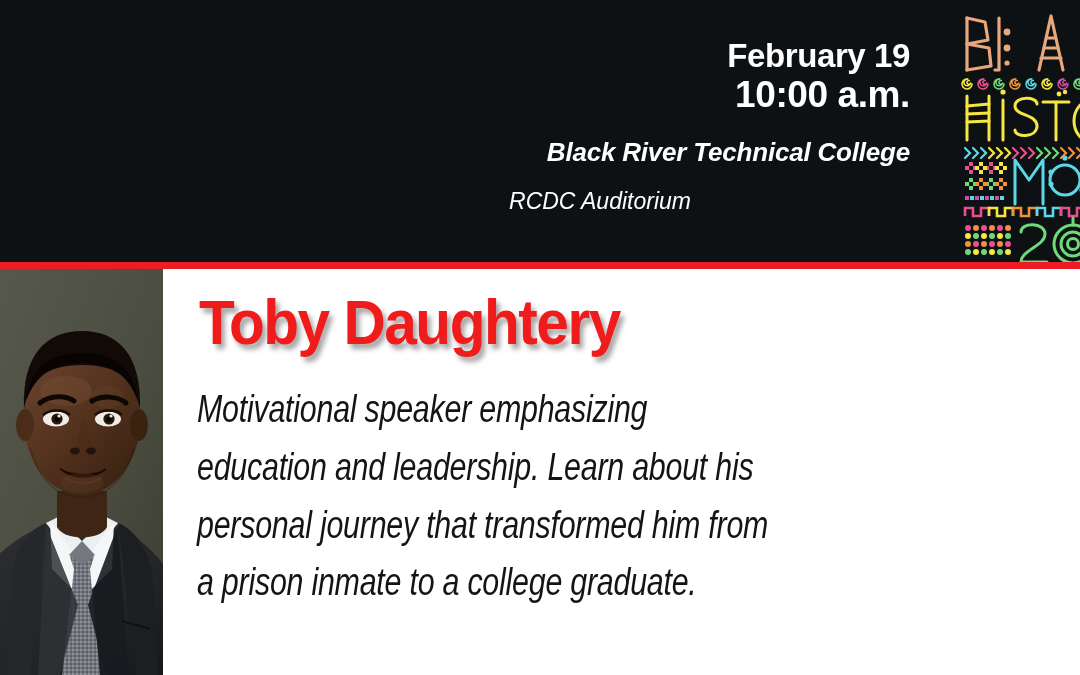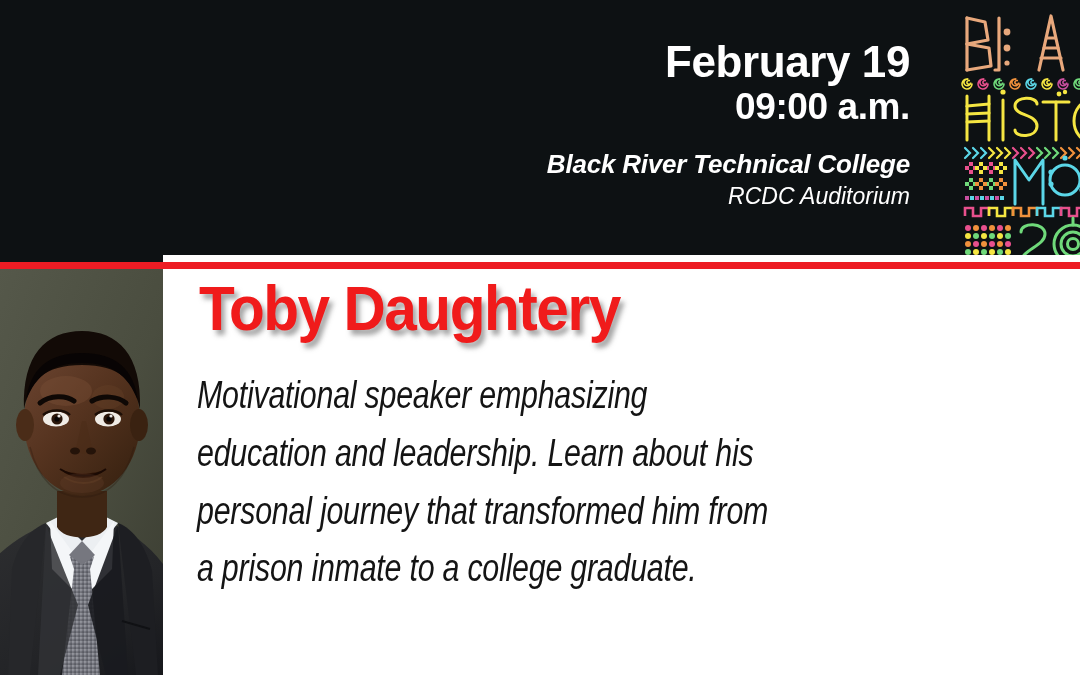--- a/index.html
+++ b/index.html
@@ -32,21 +32,21 @@
 
   .event-info {
     position: absolute;
     right: 170px;
     top: 38px;
     width: 620px;
     text-align: right;
     color: #ffffff;
   }
   .event-date {
-    font-size: 44px;
+    font-size: 33px;
     font-weight: bold;
     line-height: 1.08;
     letter-spacing: -0.4px;
     white-space: nowrap;
   }
   .event-time {
     font-size: 37px;
     font-weight: bold;
     line-height: 1.12;
     letter-spacing: -0.4px;
@@ -59,22 +59,23 @@
     line-height: 1.25;
     margin-top: 21px;
     letter-spacing: -0.2px;
     white-space: nowrap;
   }
   .event-room {
     font-size: 23px;
     font-style: italic;
     font-weight: normal;
     line-height: 1.25;
-    margin-top: 2px;
+    margin-top: 18px;
     white-space: nowrap;
+    text-align: center;
   }
 
   
   .bhm-logo {
     position: absolute;
     left: 955px;
     top: 0px;
     width: 180px;
     height: 262px;
     overflow: hidden;
@@ -101,21 +102,21 @@
     height: 406px;
     overflow: hidden;
     background: #4a4d3e;
   }
   .photo svg { display: block; }
 
   
   .content {
     position: absolute;
     left: 163px;
-    top: 255px;
+    top: 269px;
     width: 917px;
     height: 406px;
     background: #ffffff;
     overflow: hidden;
   }
 
   .speaker-name {
     position: absolute;
     left: 36px;
     top: 17px;
@@ -147,21 +148,21 @@
 </style>
 </head>
 <body>
 
 <div id="poster">
 
   <div class="header">
 
     <div class="event-info">
       <div class="event-date">February 19</div>
-      <div class="event-time">09:00 a.m.</div>
+      <div class="event-time">10:00 a.m.</div>
       <div class="event-venue">Black River Technical College</div>
       <div class="event-room">RCDC Auditorium</div>
     </div>
 
     <div class="bhm-logo">
       <svg width="180" height="262" viewBox="0 0 180 262" xmlns="http://www.w3.org/2000/svg">
         <defs>
           <g id="spiralG">
             <path d="M0,0 m5,0 a5,5 0 1,1 -3.6,-4.8 a3.4,3.4 0 1,0 2.3,3.2 a1.9,1.9 0 1,1 -1.4,-1.8" fill="none" stroke-width="1.6" stroke-linecap="round"></path>
           </g>

